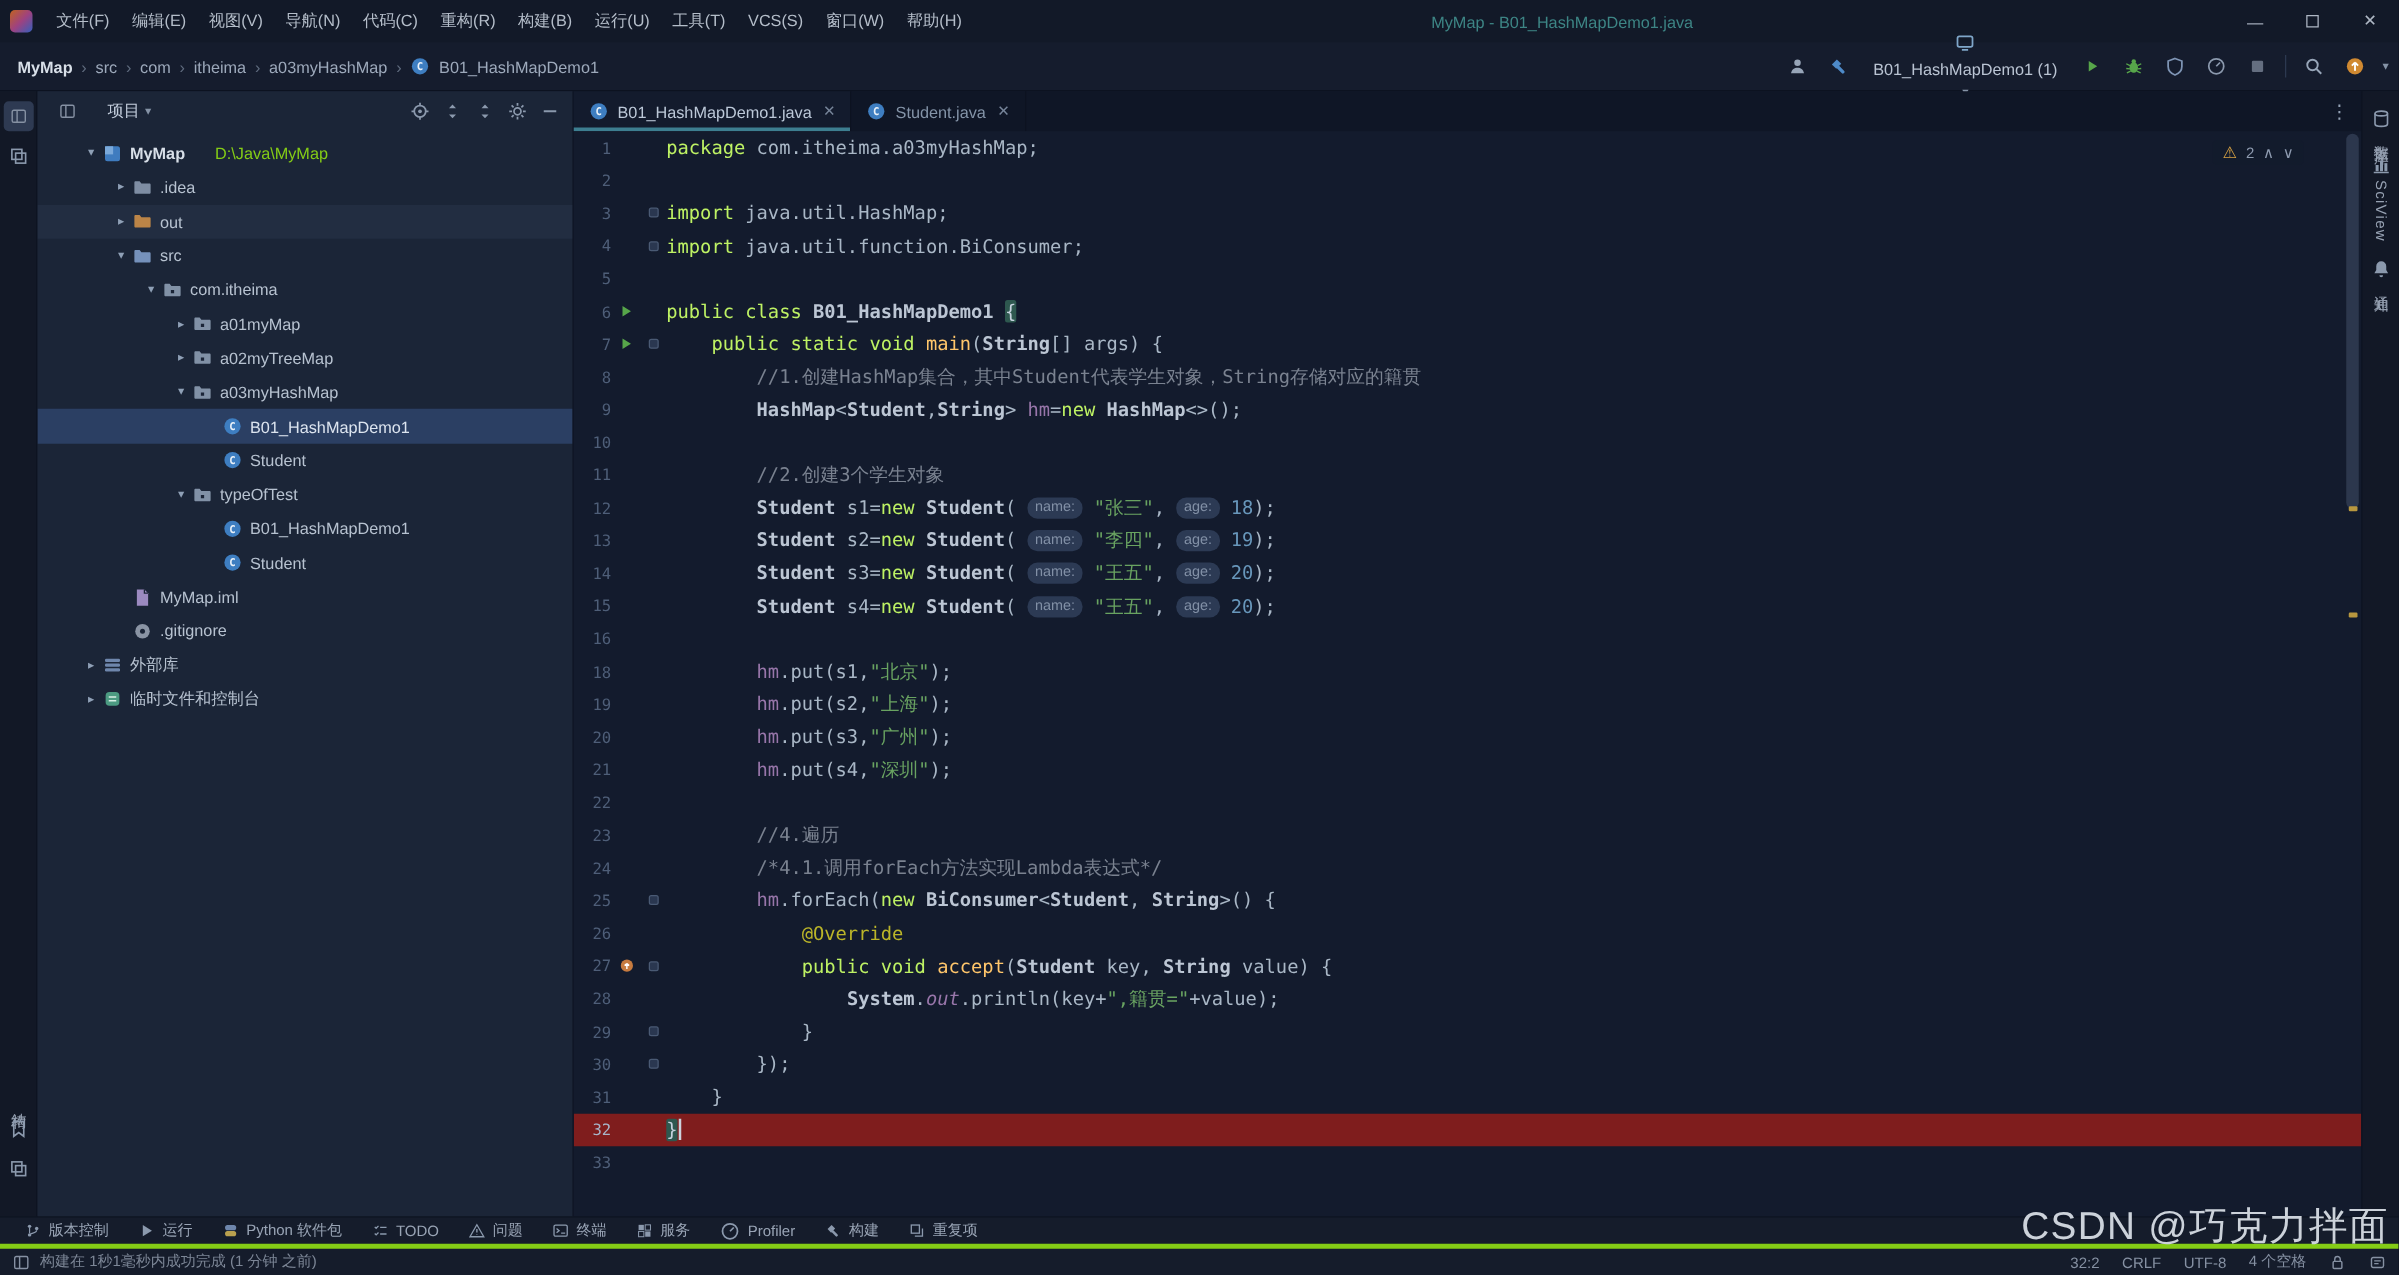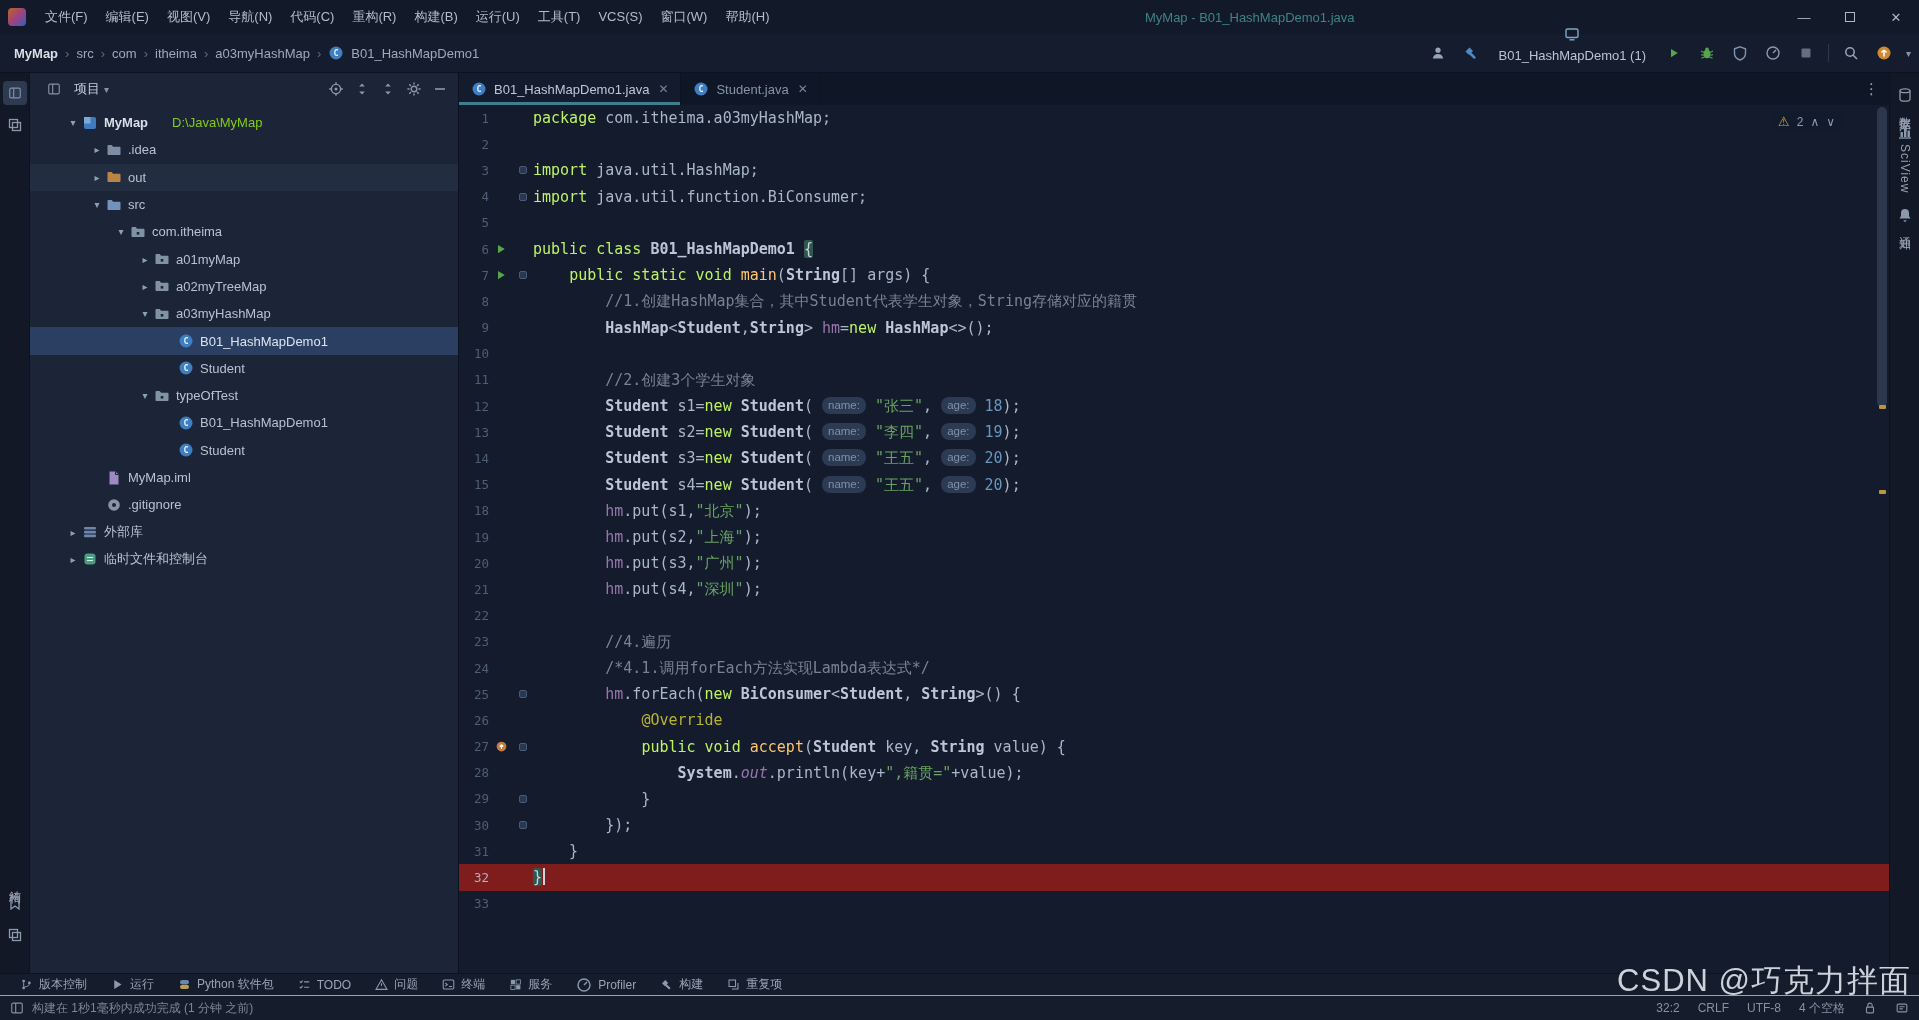--- a/index.html
+++ b/index.html
@@ -34,21 +34,21 @@
   .stripe.left{border-right:1px solid #0c1220;}
   .stripe.right{border-left:1px solid #0c1220;}
   .stripe-btn{width:24px;height:24px;margin-top:8px;display:flex;align-items:center;justify-content:center;border-radius:4px;}
   .stripe-btn.active{background:#2e3a52;}
   .stripe-spacer{flex:1;}
   .vtext{writing-mode:vertical-rl;color:#97a2b3;font-size:12px;letter-spacing:1px;margin-top:10px;}
   .stripe-item{display:flex;flex-direction:column;align-items:center;margin-top:14px;}
   
   .project{width:429px;background:#1b2537;flex:none;display:flex;flex-direction:column;border-right:1px solid #0c1220;}
   .proj-header{height:32px;display:flex;align-items:center;padding:0 6px 0 10px;flex:none;}
-  .proj-title{color:#c3cddc;margin:0 4px 0 8px;}
+  .proj-title{color:#c3cddc;margin:0 4px 0 20px;}
   .proj-head-ico{width:24px;height:24px;display:flex;align-items:center;justify-content:center;margin-left:2px;}
   .proj-head-right{margin-left:auto;display:flex;align-items:center;}
   .tree{padding-top:4px;overflow:hidden;}
   .tree-row{height:27.3px;display:flex;align-items:center;white-space:nowrap;}
   .tree-row.selected{background:#2b3f63;}
   .tree-row.hover{background:#222d41;}
   .tree-chev{width:18px;text-align:center;color:#8fa0b6;font-size:10px;flex:none;}
   .tree-ico{width:16px;height:16px;flex:none;margin-right:6px;display:flex;align-items:center;}
   .tree-label{color:#b7c2d0;}
   .tree-row.selected .tree-label{color:#dce4ef;}
@@ -86,21 +86,21 @@
        font-size:11.5px;line-height:17px;vertical-align:2px;font-family:"Liberation Sans",sans-serif;}
   .caret{display:inline-block;width:2px;height:17px;background:#cdd3dd;vertical-align:-3px;margin-left:1px;}
   .inspect{position:absolute;top:7px;right:46px;display:flex;align-items:center;gap:7px;
            background:rgba(19,27,45,.85);padding:2px 8px;border-radius:4px;color:#8e9bb0;font-size:12px;}
   .warn-tri{color:#d9a343;font-size:13px;}
   .vscroll{position:absolute;top:2px;right:2px;width:10px;height:300px;border-radius:5px;background:rgba(110,130,160,.28);}
   .stripe-mark{position:absolute;right:3px;width:7px;height:4px;background:#b8973f;border-radius:1px;}
   
   .bottom-toolbar{height:22px;background:#151c2b;border-top:1px solid #0c1220;display:flex;align-items:center;padding:0 10px;gap:4px;}
   .bt-item{display:flex;align-items:center;gap:6px;padding:0 10px;color:#99a4b5;font-size:12px;height:100%;}
-  .statusbar{height:25px;background:#151c2b;border-top:1px solid #84cc16;display:flex;align-items:center;padding:0 10px;font-size:12px;color:#7c8696;}
+  .statusbar{height:25px;background:#151c2b;border-top:4px solid #84cc16;display:flex;align-items:center;padding:0 10px;font-size:12px;color:#7c8696;}
   .sb-left{display:flex;align-items:center;gap:8px;}
   .sb-right{margin-left:auto;display:flex;align-items:center;gap:18px;color:#8691a3;}
   .watermark{position:absolute;right:8px;bottom:18px;font-size:31px;color:#ccd2da;letter-spacing:1px;z-index:60;
              font-family:"Liberation Sans","DejaVu Sans",sans-serif;}
   svg{display:block;}
 </style>
 </head>
 <body>
 
 <div class="window">
@@ -592,20 +592,26 @@
               <span class="ln-fold"></span>
               <span class="ln-code"><span class="t-d">        </span><span class="t-c">Student</span><span class="t-d"> s3=</span><span class="t-kw">new </span><span class="t-c">Student</span><span class="t-d">( </span><span class="t-h">name:</span><span class="t-d"> </span><span class="t-s">"王五"</span><span class="t-d">, </span><span class="t-h">age:</span><span class="t-d"> </span><span class="t-n">20</span><span class="t-d">);</span></span>
             </div>
             <div class="ln">
               <span class="ln-num">15</span>
               <span class="ln-ico"></span>
               <span class="ln-fold"></span>
               <span class="ln-code"><span class="t-d">        </span><span class="t-c">Student</span><span class="t-d"> s4=</span><span class="t-kw">new </span><span class="t-c">Student</span><span class="t-d">( </span><span class="t-h">name:</span><span class="t-d"> </span><span class="t-s">"王五"</span><span class="t-d">, </span><span class="t-h">age:</span><span class="t-d"> </span><span class="t-n">20</span><span class="t-d">);</span></span>
             </div>
             <div class="ln">
+              <span class="ln-num">16</span>
+              <span class="ln-ico"></span>
+              <span class="ln-fold"></span>
+              <span class="ln-code"></span>
+            </div>
+            <div class="ln">
               <span class="ln-num">18</span>
               <span class="ln-ico"></span>
               <span class="ln-fold"></span>
               <span class="ln-code"><span class="t-d">        </span><span class="t-f">hm</span><span class="t-d">.put(s1,</span><span class="t-s">"北京"</span><span class="t-d">);</span></span>
             </div>
             <div class="ln">
               <span class="ln-num">19</span>
               <span class="ln-ico"></span>
               <span class="ln-fold"></span>
               <span class="ln-code"><span class="t-d">        </span><span class="t-f">hm</span><span class="t-d">.put(s2,</span><span class="t-s">"上海"</span><span class="t-d">);</span></span>

